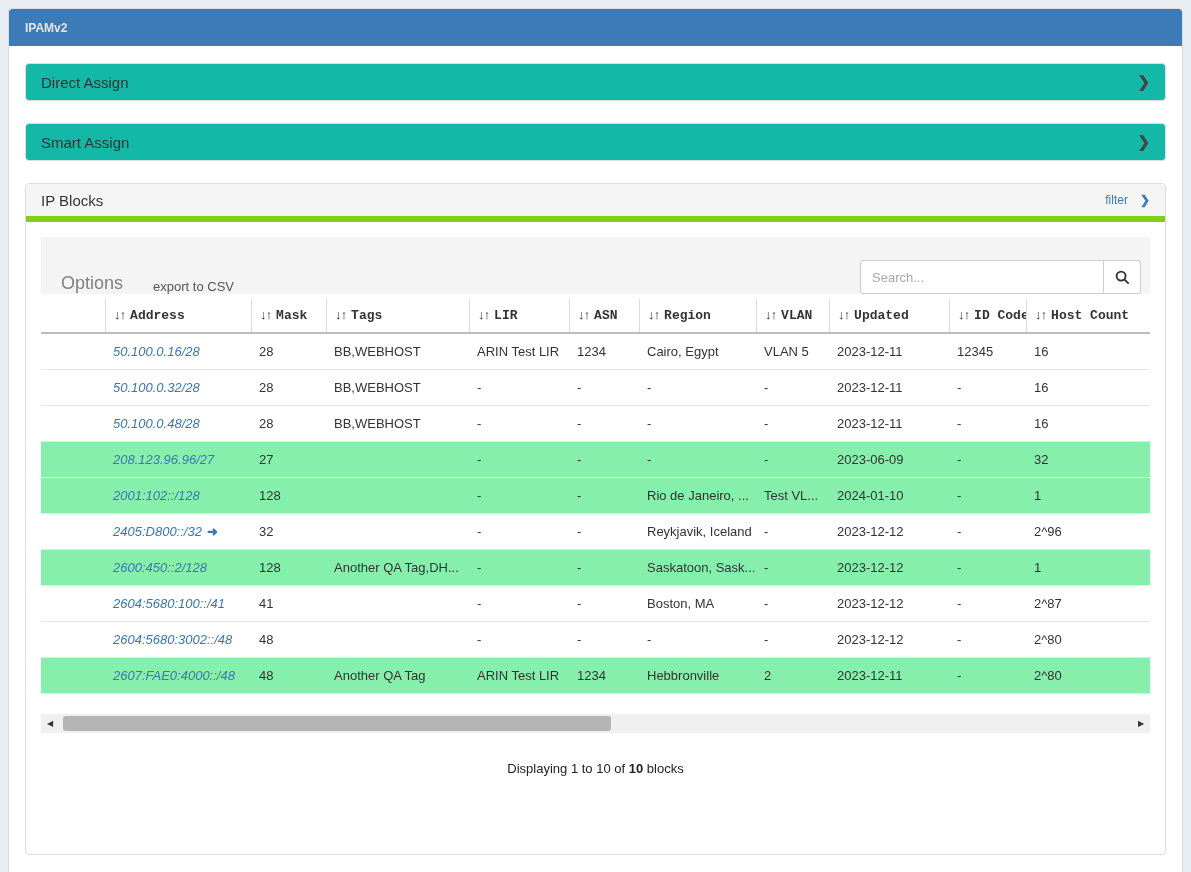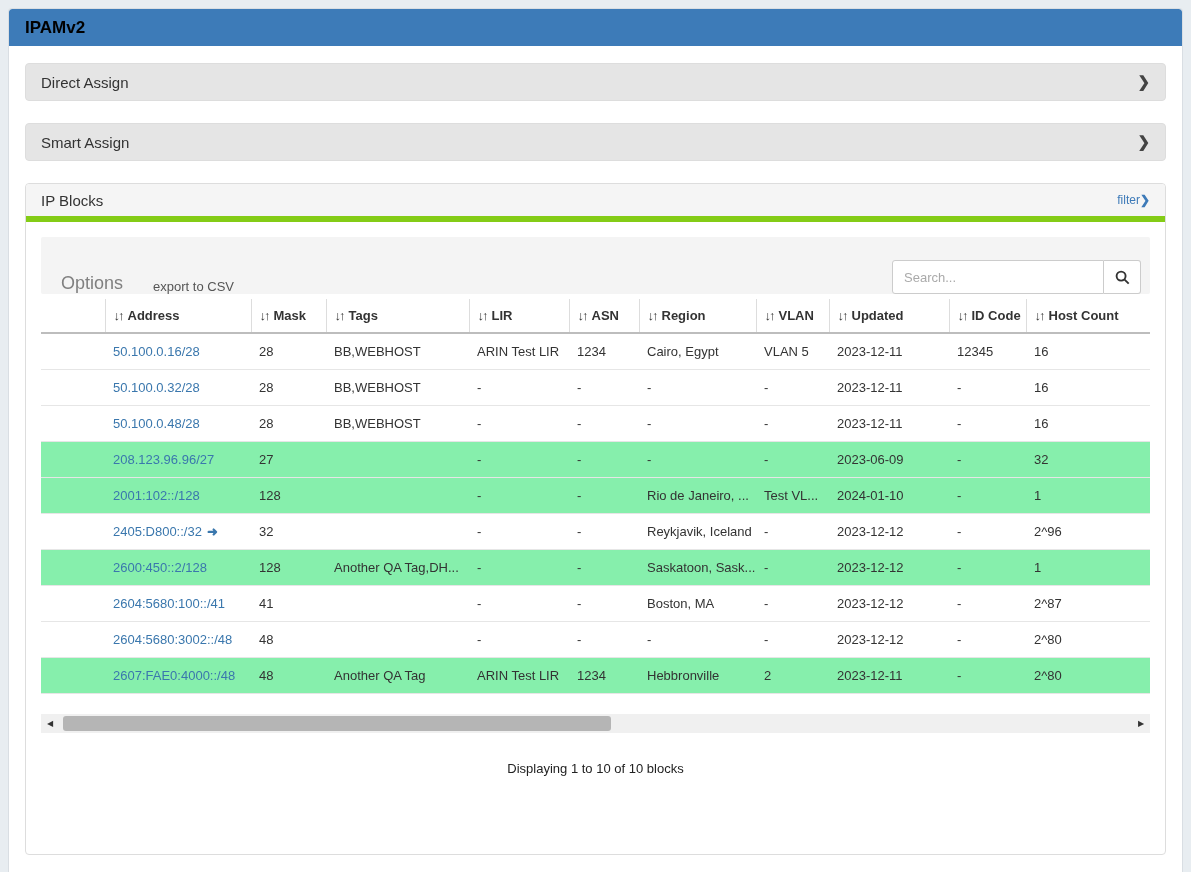--- a/index.html
+++ b/index.html
@@ -19,25 +19,25 @@
     overflow: hidden;
   }
   .app-header {
     background: #3d7bb8;
     height: 37px;
     display: flex;
     align-items: center;
     padding: 0 16px;
     border-radius: 3px 3px 0 0;
   }
-  .app-title { color: #000000; font-size: 17px; font-weight: bold; }
+  .app-title { color: #e5e5e5; font-size: 12px; font-weight: bold; }
   .content { padding: 17px 16px 32px 16px; }
 
   .accordion-panel {
-    background: #e5e5e5;
+    background: #14b8a6;
     border: 1px solid #ddd;
     border-radius: 4px;
     height: 38px;
     display: flex;
     align-items: center;
     justify-content: space-between;
     padding: 0 15px;
     margin-bottom: 22px;
     cursor: pointer;
   }
@@ -54,38 +54,38 @@
     border-bottom: 6px solid #84cc16;
     border-radius: 4px 4px 0 0;
     height: 38px;
     display: flex;
     align-items: center;
     justify-content: space-between;
     padding: 0 15px;
   }
   .filter-link {
     color: #3d7ab8; font-size: 12px; cursor: pointer;
-    display: inline-flex; align-items: center; gap: 0; margin-left: 24px;
+    display: inline-flex; align-items: center; gap: 12px; margin-left: 24px;
   }
   .filter-link .chevron { color: #3d7ab8; font-size: 12px; }
   .ipblocks-body { padding: 15px 15px 78px 15px; }
 
   .options-bar {
     background: #f4f4f4;
     height: 57px;
     display: flex;
     align-items: flex-end;
     padding: 0 9px 0 20px;
     border-radius: 2px;
   }
   .options-title { color: #808080; font-size: 18px; }
   .export-link { color: #555; font-size: 13px; margin-left: 30px; cursor: pointer; }
   .search-group { margin-left: auto; display: flex; }
   .search-input {
-    width: 212px; height: 34px;
+    width: 244px; height: 34px;
     border: 1px solid #ccc; border-radius: 3px 0 0 3px;
     padding: 0 11px; font-size: 13px; color: #333;
     font-family: "Liberation Sans", sans-serif;
     outline: none;
   }
   .search-input::placeholder { color: #aaa; }
   .search-button {
     width: 37px; height: 34px;
     border: 1px solid #ccc; border-left: none;
     border-radius: 0 3px 3px 0;
@@ -102,31 +102,32 @@
   }
   .blocks-table th {
     text-align: left;
     font-weight: bold;
     color: #333;
     padding: 9px 8px;
     border-bottom: 2px solid #bdbdbd;
     border-left: 1px solid #ddd;
     white-space: nowrap; overflow: hidden;
     cursor: pointer;
+    font-family: Liberation Mono, monospace;
   }
   .blocks-table th:first-child { border-left: none; }
   .sort-icon { letter-spacing: -2px; margin-right: 5px; font-weight: bold; }
   .blocks-table td {
     padding: 10px 8px;
     border-bottom: 1px solid #e6e6e6;
     white-space: nowrap; overflow: hidden;
     color: #333;
   }
   tr.highlight td { background: #86efac; }
-  a.addr-link { color: #3a77ad; text-decoration: none; cursor: pointer; }
+  a.addr-link { color: #3a77ad; text-decoration: none; cursor: pointer; font-style: italic; }
   .addr-arrow { color: #3a77ad; font-weight: bold; margin-left: 5px; }
 
   .hscrollbar {
     margin-top: 20px;
     height: 19px;
     background: #f0f0f0;
     position: relative;
     display: flex;
     align-items: center;
     justify-content: space-between;
@@ -144,21 +145,21 @@
     border-radius: 3px;
     cursor: grab;
   }
 
   .display-count {
     text-align: center;
     margin-top: 28px;
     font-size: 13px;
     color: #222;
   }
-  .display-count b { font-weight: normal; }
+  .display-count b { font-weight: bold; }
 </style>
 </head>
 <body>
 
 <div class="app-container">
   <div class="app-header">
     <span class="app-title">IPAMv2</span>
   </div>
 
   <div class="content">

